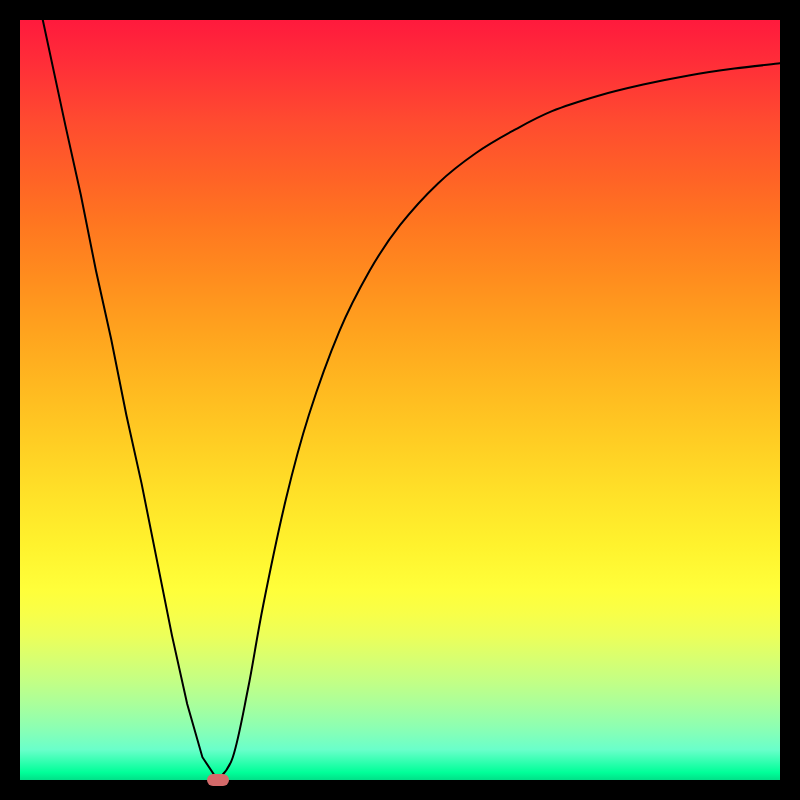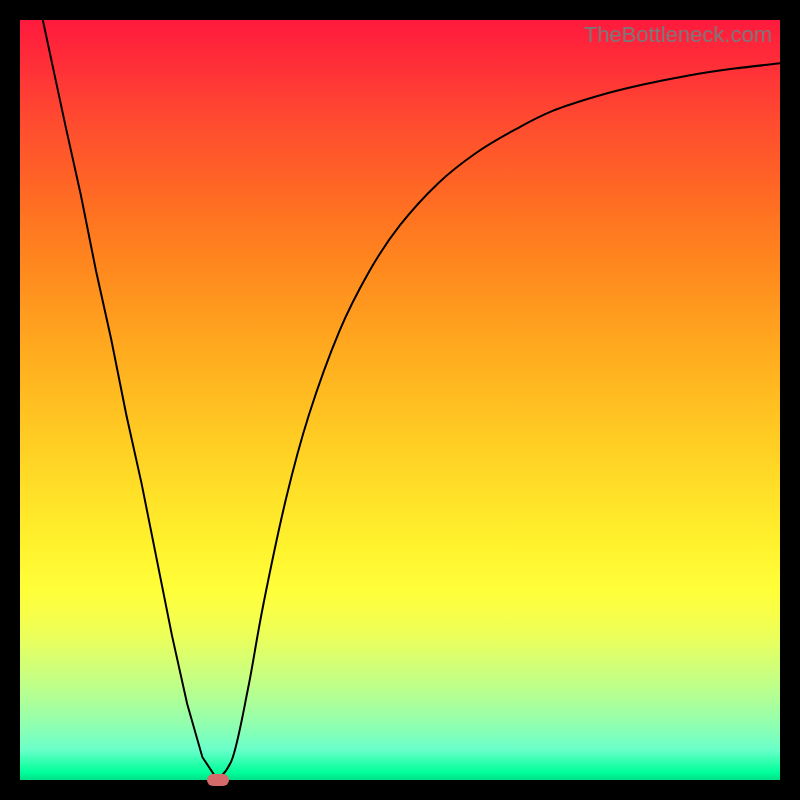--- a/index.html
+++ b/index.html
@@ -73,21 +73,20 @@
     border-radius: 6px;
     background: #d46a6a;
     transform: translate(-50%, -50%);
   }
 </style>
 </head>
 <body>
 
 <div class="chart-wrap">
   <div class="plot-area">
-    <div class="attribution">TheBottleneck.com</div>
 
     <svg class="curve" viewBox="0 0 760 760" preserveAspectRatio="none">
       <path d="M 22.8 0.0 L 45.6 106.4 L 60.8 174.8 L 76.0 250.8 L 91.2 319.2 L 106.4 395.2 L 121.6 463.6 L 136.8 539.6 L 152.0 615.6 L 167.2 684.0 L 182.4 737.2 L 197.6 760.0 C 200.3 755.9, 207.3 753.6, 212.8 737.2 C 218.3 720.8, 222.5 696.2, 228.0 668.8 C 233.5 641.4, 236.4 619.4, 243.2 585.2 C 250.0 551.0, 257.8 513.0, 266.0 478.8 C 274.2 444.6, 279.2 425.3, 288.8 395.2 C 298.4 365.1, 308.3 337.6, 319.2 311.6 C 330.1 285.6, 338.7 270.0, 349.6 250.8 C 360.5 231.6, 367.7 220.9, 380.0 205.2 C 392.3 189.5, 404.3 176.4, 418.0 163.4 C 431.7 150.4, 442.3 142.6, 456.0 133.0 C 469.7 123.4, 480.3 117.7, 494.0 110.2 C 507.7 102.7, 517.0 97.4, 532.0 91.2 C 547.0 85.0, 561.2 80.8, 577.6 76.0 C 594.0 71.2, 606.8 68.3, 623.2 64.6 C 639.6 60.9, 652.4 58.4, 668.8 55.5 C 685.2 52.6, 698.0 50.8, 714.4 48.6 C 730.8 46.5, 751.8 44.3, 760.0 43.3"></path>
     </svg>
 
     <div class="marker" style="left: 197.6px; top: 760px;"></div>
   </div>
 </div>
 
 </body></html>

